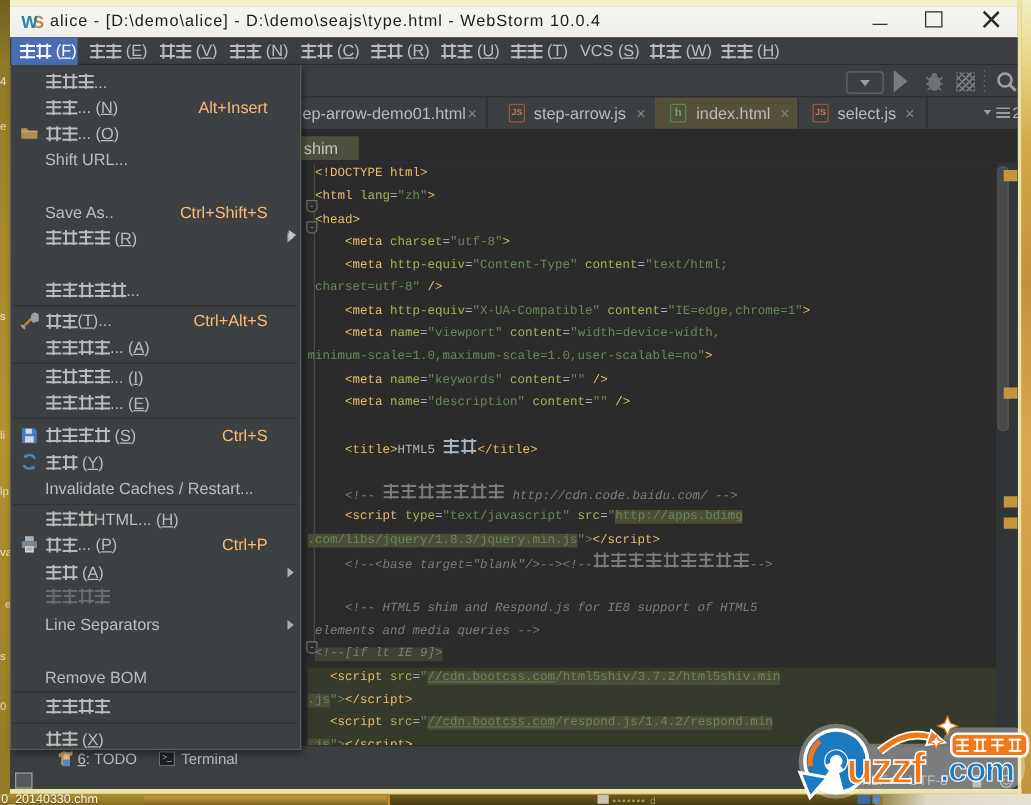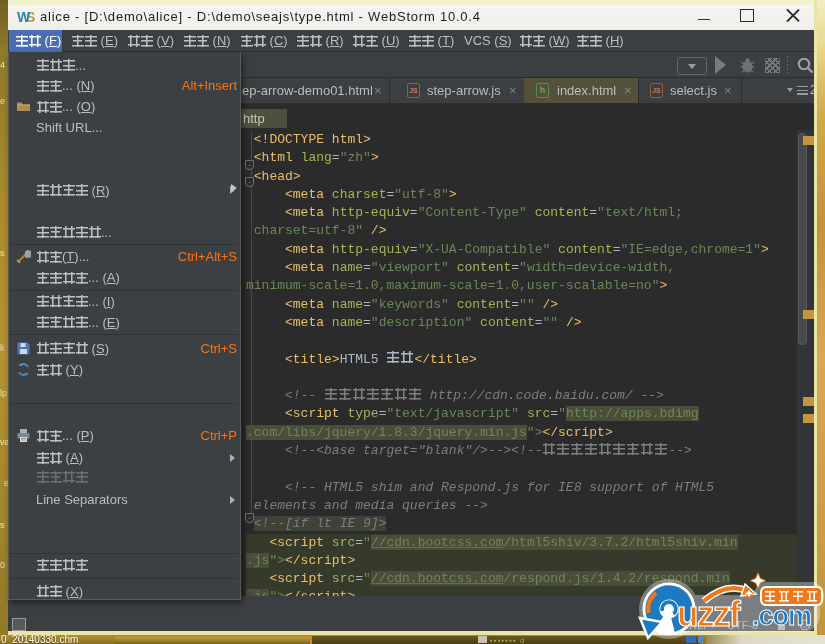--- a/index.html
+++ b/index.html
@@ -7,29 +7,29 @@
 
 .g{display:inline-block;width:12px;height:12px;vertical-align:-1.5px;margin:0 .5px;background-repeat:no-repeat;
 background-image:linear-gradient(currentColor,currentColor),linear-gradient(currentColor,currentColor),linear-gradient(currentColor,currentColor),linear-gradient(currentColor,currentColor);
 background-position:0 1px,0 5.5px,0 10px,5.5px 0;background-size:12px 1.55px,12px 1.55px,12px 1.55px,1.55px 12px}
 .gb{background-position:0 1.5px,0 9.5px,2.5px 0,8.5px 0;background-size:12px 1.55px,12px 1.55px,1.55px 12px,1.55px 12px}
 .gc{background-position:0 1px,0 10px,5.5px 0,1.5px 5px;background-size:12px 1.55px,12px 1.55px,1.55px 12px,9px 1.55px}
 .g13{width:13px;height:13px;vertical-align:-1.5px}
 
 .mi{position:absolute;left:0;width:100%;height:21px;line-height:21px;color:#bdbdbd;font-size:13px}
 .mi .tx{position:absolute;left:27px;white-space:nowrap}
-.mi .sc{position:absolute;right:3px;color:#f97316}
+.mi .sc{position:absolute;right:26px;color:#fdba74}
 .mi .ar{position:absolute;right:5px;top:6.5px;width:0;height:0;border-left:5px solid #b0b0b0;border-top:4px solid transparent;border-bottom:4px solid transparent}
 .mi .ic{position:absolute;left:7px;top:3px;width:15px;height:15px}
 .sep{position:absolute;left:1px;width:228px;height:1px;background:#303233}
 u{text-decoration:underline}
 
 .y{color:#e8bf6a}.at{color:#a8b257}.st{color:#6a8759}.cm{color:#7d7d7d;font-style:italic}.df{color:#a9b7c6}
 .ib{background:#4b4d39}
-pre{font-family:"Liberation Mono",monospace;font-size:13px;line-height:18.3px;color:#a9b7c6}
+pre{font-family:"Liberation Mono",monospace;font-size:10px;line-height:18.3px;color:#a9b7c6}
 pre .ln{display:block;height:18.3px;white-space:pre}
 .tab{position:absolute;top:0;height:100%;border-right:1px solid #2b2d2f;color:#bcbcbc;font-size:13px}
 .tx13{font-size:13px;color:#bdbdbd}
 </style></head><body>
 <div id="s">
 
 <div class="ab" style="left:0;top:0;width:8px;height:644px;background:linear-gradient(180deg,#6e6124 0%,#8f7a28 8%,#a8892c 30%,#b4922f 55%,#a3842a 80%,#8f7826 100%)"></div>
 <div class="ab" style="left:817px;top:0;width:8px;height:644px;background:linear-gradient(180deg,#f2eec2 0%,#ead88c 7%,#d3a947 18%,#c3913a 35%,#d8a94e 55%,#cf9f45 75%,#c0953e 100%)"></div>
 <div class="ab" style="left:0;top:637px;width:825px;height:7px;background:#8f7826"></div>
 
@@ -125,40 +125,50 @@
     <span class="ab" style="left:10px;top:5px;width:13px;height:15px;border:1px solid #9a5a33;border-radius:2px;font-size:7px;font-weight:bold;color:#cd7951;line-height:14px;text-align:center">JS</span>
     <span style="position:absolute;left:30px;top:5px">select.js</span>
         <span style="position:absolute;left:84px;top:5px;color:#848484">×</span>
       </div>
   <div class="ab" style="left:779px;top:10px;width:0;height:0;border-top:4px solid #9a9da0;border-left:3.5px solid transparent;border-right:3.5px solid transparent"></div>
   <div class="ab" style="left:789px;top:8px;width:11px;height:9px;background:repeating-linear-gradient(180deg,#9a9da0 0 1.5px,transparent 1.5px 3.6px)"></div>
   <div class="ab" style="left:802px;top:5px;font-size:12px;color:#bdbdbd">2</div>
 </div>
 
 <div class="ab" style="left:8px;top:105px;width:806px;height:25px;background:#2b2b2b">
-  <div class="ab" style="left:232px;top:4px;width:47px;height:19px;background:#4e503f;color:#c8c8b4;font-size:13px;line-height:19px;padding-left:3px">http</div>
+  <div class="ab" style="left:232px;top:4px;width:47px;height:19px;background:#4e503f;color:#c8c8b4;font-size:13px;line-height:19px;padding-left:3px">shim</div>
 </div>
 
 <div class="ab" style="left:8px;top:130px;width:806px;height:466px;background:#2b2b2b"></div>
 <div class="ab" style="left:251px;top:131px;width:1px;height:384px;background:#474747"></div>
 
 <div class="ab" style="left:245px;top:160px;width:9px;height:10px;border:1px solid #707070;border-radius:0 0 4px 4px;background:#2b2b2b;color:#9a9a9a;font-size:8px;line-height:7px;text-align:center">-</div>
 <div class="ab" style="left:245px;top:177px;width:9px;height:10px;border:1px solid #707070;border-radius:0 0 4px 4px;background:#2b2b2b;color:#9a9a9a;font-size:8px;line-height:7px;text-align:center">-</div>
 <div class="ab" style="left:245px;top:513px;width:9px;height:10px;border:1px solid #707070;border-radius:0 0 4px 4px;background:#2b2b2b;color:#9a9a9a;font-size:8px;line-height:7px;text-align:center">-</div>
 <div class="ab" style="left:246px;top:131px;width:551px;height:465px;overflow:hidden">
 <pre><span class="ln"> <span class="y">&lt;!DOCTYPE html&gt;</span></span><span class="ln"> <span class="y">&lt;html </span><span class="at">lang</span>=<span class="st">"zh"</span><span class="y">&gt;</span></span><span class="ln"> <span class="y">&lt;head&gt;</span></span><span class="ln">     <span class="y">&lt;meta </span><span class="at">charset</span>=<span class="st">"utf-8"</span><span class="y">&gt;</span></span><span class="ln">     <span class="y">&lt;meta </span><span class="at">http-equiv</span>=<span class="st">"Content-Type" </span><span class="at">content</span>=<span class="st">"text/html;</span></span><span class="ln"> <span class="st">charset=utf-8" </span><span class="y">/&gt;</span></span><span class="ln">     <span class="y">&lt;meta </span><span class="at">http-equiv</span>=<span class="st">"X-UA-Compatible" </span><span class="at">content</span>=<span class="st">"IE=edge,chrome=1"</span><span class="y">&gt;</span></span><span class="ln">     <span class="y">&lt;meta </span><span class="at">name</span>=<span class="st">"viewport" </span><span class="at">content</span>=<span class="st">"width=device-width,</span></span><span class="ln"><span class="st">minimum-scale=1.0,maximum-scale=1.0,user-scalable=no"</span><span class="y">&gt;</span></span><span class="ln">     <span class="y">&lt;meta </span><span class="at">name</span>=<span class="st">"keywords" </span><span class="at">content</span>=<span class="st">"" </span><span class="y">/&gt;</span></span><span class="ln">     <span class="y">&lt;meta </span><span class="at">name</span>=<span class="st">"description" </span><span class="at">content</span>=<span class="st">"" </span><span class="y">/&gt;</span></span><span class="ln"></span><span class="ln">     <span class="y">&lt;title&gt;</span><span class="df">HTML5 <i class="g g13"></i><i class="g g13 gb"></i></span><span class="y">&lt;/title&gt;</span></span><span class="ln"></span><span class="ln">     <span class="cm">&lt;!-- <i class="g g13"></i><i class="g g13 gc"></i><i class="g g13 gb"></i><i class="g g13"></i><i class="g g13 gc"></i><i class="g g13 gb"></i><i class="g g13"></i> http://cdn.code.baidu.com/ --&gt;</span></span><span class="ln">     <span class="y">&lt;script </span><span class="at">type</span>=<span class="st">"text/javascript" </span><span class="at">src</span>=<span class="st">"</span><span class="ib"><span class="st">http://apps.bdimg</span></span></span><span class="ln"><span class="ib"><span class="st">.com/libs/jquery/1.8.3/jquery.min.js</span></span><span class="st">"&gt;</span><span class="y">&lt;/script&gt;</span></span><span class="ln">     <span class="cm">&lt;!--&lt;base target="blank"/&gt;--&gt;&lt;!--<i class="g g13 gb"></i><i class="g g13"></i><i class="g g13 gc"></i><i class="g g13"></i><i class="g g13 gb"></i><i class="g g13"></i><i class="g g13 gc"></i><i class="g g13 gb"></i><i class="g g13"></i>--&gt;</span></span><span class="ln"></span><span class="ln">     <span class="cm">&lt;!-- HTML5 shim and Respond.js for IE8 support of HTML5</span></span><span class="ln"> <span class="cm">elements and media queries --&gt;</span></span><span class="ln"> <span style="background:#3f4237"><span class="cm">&lt;!--[if lt IE 9]&gt;</span></span></span><span class="ln"><span style="background:#363a2b;display:inline-block;width:551px">   <span class="y">&lt;script </span><span class="at">src</span>=<span class="st">"</span><span class="ib"><span class="st"><u style="text-decoration-color:#567a4a">//cdn.bootcss.com</u>/html5shiv/3.7.2/html5shiv.min</span></span></span></span><span class="ln"><span style="background:#363a2b;display:inline-block;width:551px"><span class="ib"><span class="st">.js</span></span><span class="st">"&gt;</span><span class="y">&lt;/script&gt;</span></span></span><span class="ln"><span style="background:#363a2b;display:inline-block;width:551px">   <span class="y">&lt;script </span><span class="at">src</span>=<span class="st">"</span><span class="ib"><span class="st"><u style="text-decoration-color:#567a4a">//cdn.bootcss.com</u>/respond.js/1.4.2/respond.min</span></span></span></span><span class="ln"><span style="background:#363a2b;display:inline-block;width:551px"><span class="ib"><span class="st">.js</span></span><span class="st">"&gt;</span><span class="y">&lt;/script&gt;</span></span></span></pre>
 </div>
 
 <div class="ab" style="left:797px;top:130px;width:17px;height:466px;background:#323537"></div>
 <div class="ab" style="left:798px;top:133px;width:9px;height:212px;background:#47494b;border:1px solid #565859;border-radius:4px"></div>
 <div class="ab" style="left:803px;top:136px;width:11px;height:9px;background:#c3953e"></div>
 <div class="ab" style="left:803px;top:310px;width:11px;height:9px;background:#c3953e"></div>
 <div class="ab" style="left:803px;top:397px;width:11px;height:9px;background:#c3953e"></div>
 <div class="ab" style="left:803px;top:414px;width:11px;height:9px;background:#c3953e"></div>
 
+<div class="ab" style="left:8px;top:596px;width:806px;height:21px;background:#3c3f41;border-top:1px solid #2e3032">
+  <svg class="ab" style="left:38px;top:3px" width="13" height="14" viewBox="0 0 13 14">
+        <path d="M1 3l4-2 3 1 4-1v3l-2 1v7H3V5L1 6z" fill="#c8a060"></path>
+        <rect x="4" y="8" width="6" height="5" fill="#5a88c0"></rect>
+        <circle cx="7" cy="5" r="2.2" fill="#e8c8a0"></circle>
+      </svg>
+  <span class="ab tx13" style="left:54px;top:3px;font-size:12px"><u>6</u>: TODO</span>
+  <span class="ab" style="left:119px;top:4px;width:13px;height:12px;background:#1e1f20;border:1px solid #6a6d6f;color:#c8c8c8;font-size:7px;line-height:10px;text-align:center">&gt;_</span>
+  <span class="ab tx13" style="left:137px;top:3px;font-size:12px">Terminal</span>
+</div>
 
 <div class="ab" style="left:8px;top:617px;width:806px;height:14px;background:#3c3f41">
   <div class="ab" style="left:4px;top:1px;width:14px;height:13px;border:1px solid #9b9b9b;background:#57595b"></div>
   <span class="ab" style="left:673px;top:2px;font-size:11px;color:#9da0a3">CRLF÷</span>
   <span class="ab" style="left:719px;top:2px;font-size:11px;color:#9da0a3">UTF-8</span>
   <svg class="ab" style="left:768px;top:2px" width="11" height="12" viewBox="0 0 11 12">
         <rect x="2" y="5" width="7" height="6" fill="#9da0a3"></rect>
         <path d="M3.5 5V3.5a2 2 0 014 0" fill="none" stroke="#9da0a3" stroke-width="1.3"></path>
       </svg>
   <svg class="ab" style="left:791px;top:2px" width="12" height="12" viewBox="0 0 12 12">
@@ -180,20 +190,24 @@
 <div class="mi" style="top:44.0px">
         <svg class="ic" width="15" height="15" viewBox="0 0 15 15">
           <path d="M1 4.5V12h13V5.5H7L5.5 3.5H1z" fill="#b08d54"></path>
           <path d="M1 6h13" stroke="#caa668" stroke-width="1"></path>
         </svg>
         <span class="tx"><i class="g gb"></i><i class="g"></i>... (<u>O</u>)</span>
       </div>
 <div class="mi" style="top:64.5px">
         <span class="tx">Shift URL...</span>
       </div>
+<div class="mi" style="top:106.5px">
+        <span class="tx">Save As..</span>
+        <span class="sc">Ctrl+Shift+S</span>
+      </div>
 <div class="mi" style="top:127.5px">
         <span class="tx"><i class="g"></i><i class="g gb"></i><i class="g gc"></i><i class="g"></i> (<u>R</u>)</span>
         <span class="ar"></span>
       </div>
 <div class="mi" style="top:169.5px">
         <span class="tx"><i class="g"></i><i class="g gc"></i><i class="g gb"></i><i class="g"></i><i class="g gb"></i>...</span>
       </div>
 <div class="mi" style="top:194.0px">
         <svg class="ic" width="15" height="15" viewBox="0 0 15 15">
           <path d="M2 13L12 3" stroke="#b87f35" stroke-width="2"></path>
@@ -220,20 +234,26 @@
         </svg>
         <span class="tx"><i class="g gb"></i><i class="g"></i><i class="g gc"></i><i class="g gb"></i> (<u>S</u>)</span>
         <span class="sc">Ctrl+S</span>
       </div>
 <div class="mi" style="top:307.0px">
         <svg class="ic" width="15" height="15" viewBox="0 0 15 15">
           <path d="M12 5A5 5 0 003.6 3.8M3 10a5 5 0 008.4 1.2" fill="none" stroke="#4a8ac0" stroke-width="1.8"></path>
           <path d="M3.6 1v3h3zM11.4 14v-3h-3z" fill="#4a8ac0"></path>
         </svg>
         <span class="tx"><i class="g gc"></i><i class="g gb"></i> (<u>Y</u>)</span>
+      </div>
+<div class="mi" style="top:328.0px">
+        <span class="tx">Invalidate Caches / Restart...</span>
+      </div>
+<div class="mi" style="top:352.5px">
+        <span class="tx"><i class="g"></i><i class="g gc"></i><i class="g gb"></i>HTML... (<u>H</u>)</span>
       </div>
 <div class="mi" style="top:373.0px">
         <svg class="ic" width="15" height="15" viewBox="0 0 15 15">
           <rect x="4" y="1" width="7" height="4" fill="#a8b0b8"></rect>
           <rect x="1.5" y="5" width="12" height="5.5" fill="#7a8894"></rect>
           <rect x="4" y="9" width="7" height="5" fill="#d8dce0"></rect>
           <path d="M5 10.5h5M5 12h5" stroke="#888" stroke-width=".8"></path>
         </svg>
         <span class="tx"><i class="g gb"></i><i class="g gc"></i>... (<u>P</u>)</span>
         <span class="sc">Ctrl+P</span>
@@ -241,20 +261,23 @@
 <div class="mi" style="top:395.0px">
         <span class="tx"><i class="g"></i><i class="g gb"></i> (<u>A</u>)</span>
         <span class="ar"></span>
       </div>
 <div class="mi" style="top:414.0px">
         <span class="tx"><span style="color:#6e6e6e"><i class="g" style="color:#6e6e6e"></i><i class="g gc"></i><i class="g gb"></i><i class="g"></i></span></span>
       </div>
 <div class="mi" style="top:437.0px">
         <span class="tx">Line Separators</span>
         <span class="ar"></span>
+      </div>
+<div class="mi" style="top:479.0px">
+        <span class="tx">Remove BOM</span>
       </div>
 <div class="mi" style="top:502.0px">
         <span class="tx"><i class="g gc"></i><i class="g"></i><i class="g gb"></i><i class="g gc"></i></span>
       </div>
 <div class="mi" style="top:528.5px">
         <span class="tx"><i class="g gb"></i><i class="g"></i> (<u>X</u>)</span>
       </div>
 <div class="sep" style="top:192.0px"></div>
 <div class="sep" style="top:237.5px"></div>
 <div class="sep" style="top:282.0px"></div>

